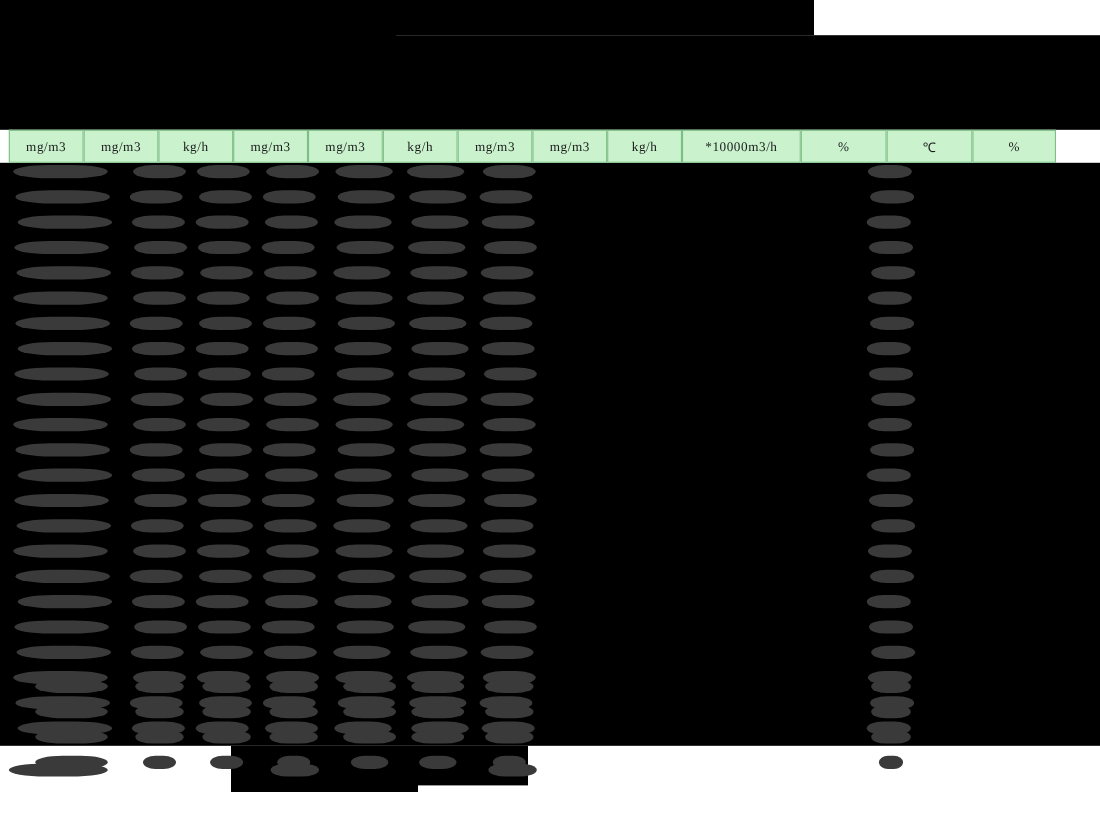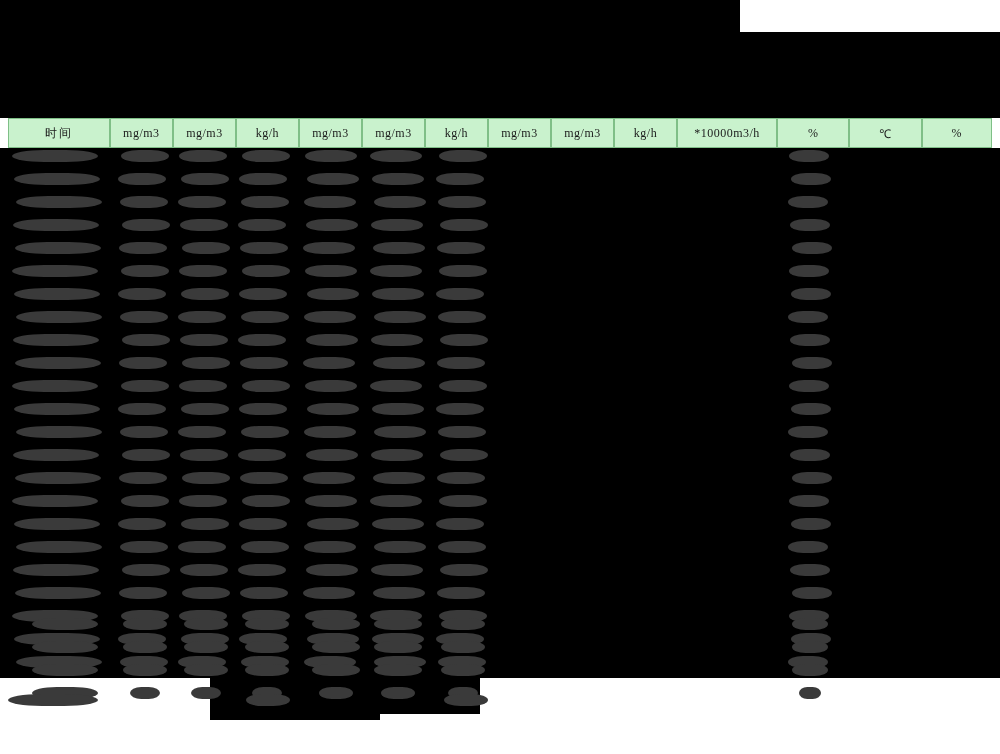--- a/index.html
+++ b/index.html
@@ -63,21 +63,20 @@
 
 <div class="blk" style="left:0px;   top:0px;   width:360px;  height:118px;"></div>
 <div class="blk" style="left:360px; top:0px;   width:380px;  height:32px;"></div>
 <div class="blk" style="left:360px; top:32px;  width:380px;  height:86px;"></div>
 <div class="blk" style="left:740px; top:32px;  width:260px;  height:86px;"></div>
 <div class="blk" style="left:0px;   top:148px; width:1000px; height:530px;"></div>
 <div class="blk" style="left:210px; top:678px; width:170px;  height:42px;"></div>
 <div class="blk" style="left:380px; top:678px; width:100px;  height:36px;"></div>
 
 <div class="unit-row">
-  <div class="unit-cell cjk" style="width:110px;">时间</div>
   <div class="unit-cell" style="width:68px;">mg/m3</div>
   <div class="unit-cell" style="width:68px;">mg/m3</div>
   <div class="unit-cell" style="width:68px;">kg/h</div>
   <div class="unit-cell" style="width:68px;">mg/m3</div>
   <div class="unit-cell" style="width:68px;">mg/m3</div>
   <div class="unit-cell" style="width:68px;">kg/h</div>
   <div class="unit-cell" style="width:68px;">mg/m3</div>
   <div class="unit-cell" style="width:68px;">mg/m3</div>
   <div class="unit-cell" style="width:68px;">kg/h</div>
   <div class="unit-cell" style="width:108px;">*10000m3/h</div>

